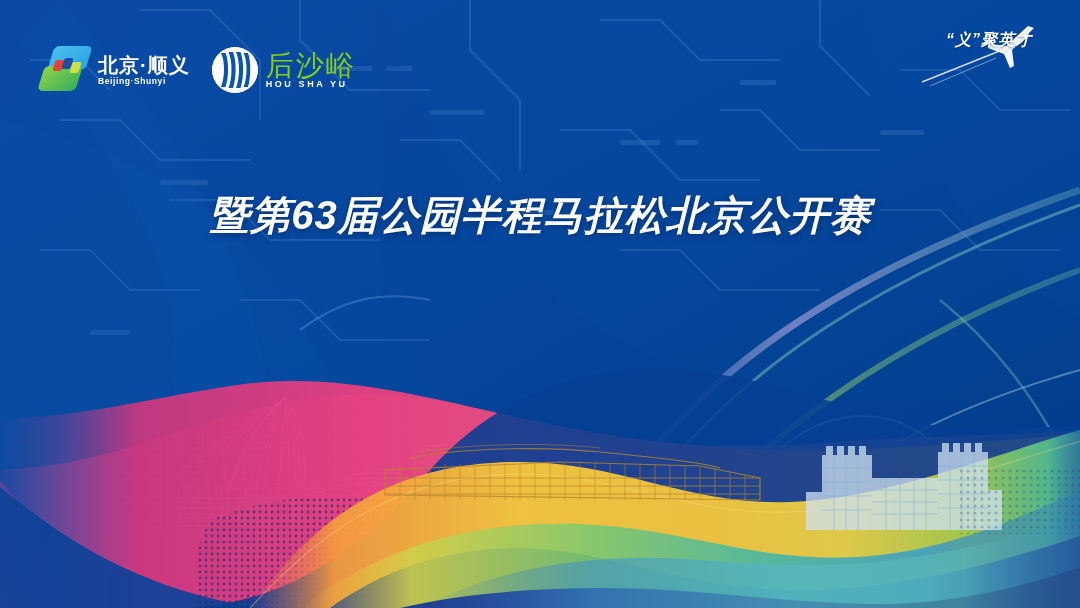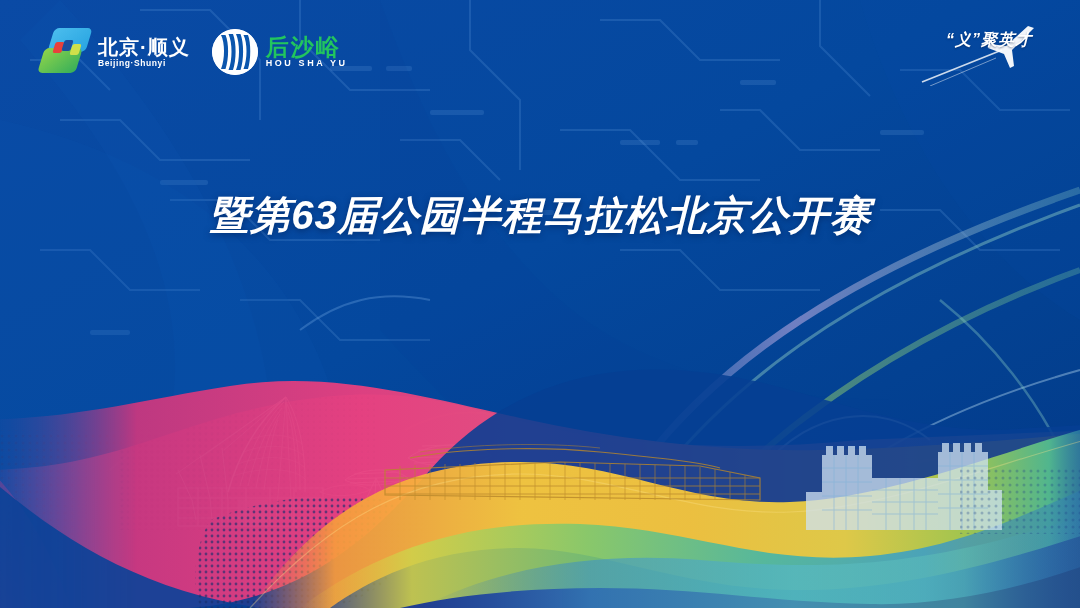--- a/index.html
+++ b/index.html
@@ -7,21 +7,21 @@
   #poster{
     position:relative;width:1080px;height:608px;overflow:hidden;
     background:#04489e;
     font-family:"Liberation Sans","DejaVu Sans",sans-serif;
     user-select:none;
   }
   .svg-layer{position:absolute;top:0;left:0;width:1080px;height:608px;}
 
   
   #logo-bar{
-    position:absolute;left:38px;top:24px;display:flex;align-items:center;gap:22px;z-index:40;
+    position:absolute;left:38px;top:42px;display:flex;align-items:center;gap:22px;z-index:40;
   }
   .logo{display:flex;align-items:center;gap:8px;}
   .logo-mark{position:relative;flex:0 0 auto;}
 
   
   .shunyi-mark{width:52px;height:56px;position:relative;}
   .sy-card{position:absolute;border-radius:5px;}
   .sy-blue{width:38px;height:24px;left:13px;top:4px;
     background:linear-gradient(135deg,#4fc3f0,#2aa9e4);transform:skewX(-17deg);opacity:.95;}
   .sy-green{width:38px;height:25px;left:3px;top:24px;
@@ -31,21 +31,21 @@
   .sy-navy{left:25px;top:16px;background:#1a4fa0;}
   .sy-lime{left:33px;top:20px;background:#cfe04a;}
 
   .logo-words{line-height:1;}
   .logo-cn{color:#ffffff;font-size:20px;font-weight:bold;letter-spacing:1px;white-space:nowrap;}
   .logo-en{color:#ffffff;font-size:8.5px;font-weight:bold;letter-spacing:.6px;margin-top:2px;white-space:nowrap;}
 
   
   .hsy-mark{width:46px;height:46px;border-radius:50%;background:#ffffff;position:relative;overflow:hidden;}
   .hsy-mark svg{position:absolute;left:0;top:0;}
-  .hsy-cn{color:#22c55e;font-size:23px;font-weight:bold;letter-spacing:2px;white-space:nowrap;}
+  .hsy-cn{color:#84cc16;font-size:28px;font-weight:normal;letter-spacing:2px;white-space:nowrap;}
   .hsy-en{color:#fff;font-size:9px;font-weight:bold;letter-spacing:2.6px;white-space:nowrap;}
 
   
   #slogan{
     position:absolute;right:48px;top:30px;z-index:40;text-align:left;
   }
   #slogan .sl-line{
     color:#ffffff;font-weight:bold;font-style:italic;font-size:16px;
     line-height:1.22;white-space:nowrap;letter-spacing:1px;
     text-shadow:0 1px 2px rgba(0,20,60,.45);

